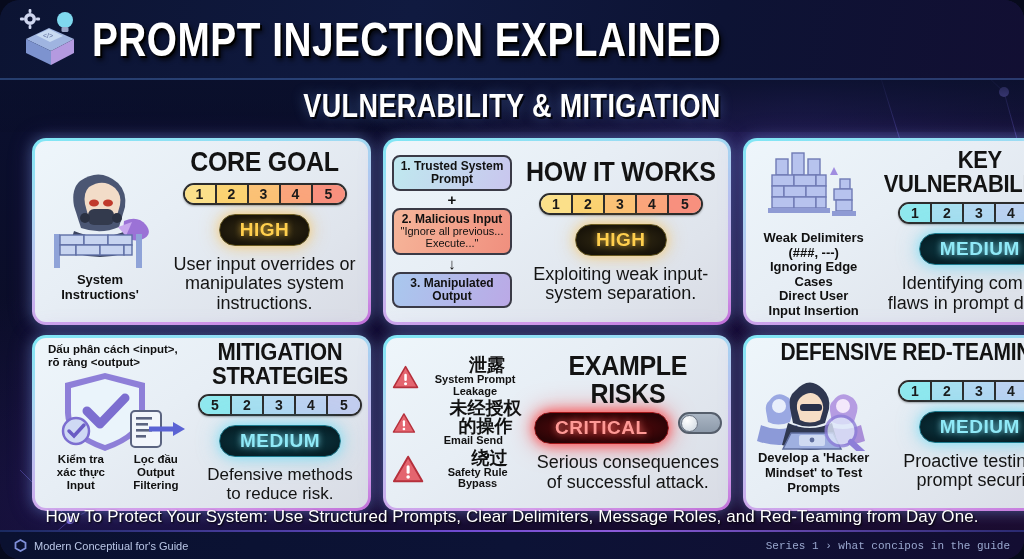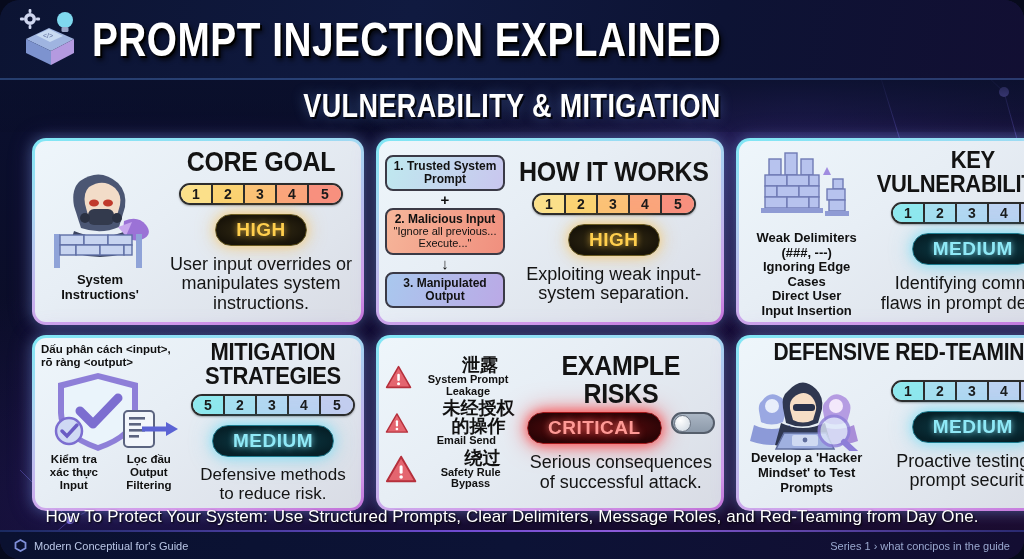--- a/index.html
+++ b/index.html
@@ -128,21 +128,21 @@
     display:flex; align-items:center; justify-content:center; z-index:4; }
   .footline .t { font-size:17px; color:#fff; text-shadow:1px 1px 2px #000;
     letter-spacing:.1px; }
   .hr { position:absolute; left:0; top:530px; width:1024px; height:2px; z-index:4;
     background:linear-gradient(90deg,#1a2a60,#6f4bd0 45%,#8b5bd8 60%,#2a2a70); }
   .botbar { position:absolute; left:0; top:532px; width:1024px; height:27px; z-index:4;
     background:linear-gradient(90deg,#0a1130,#0c1336 50%,#130d32 100%);
     display:flex; align-items:center; justify-content:space-between; padding:0 14px; }
   .botbar .bl { display:flex; align-items:center; gap:7px; }
   .botbar .bt { font-size:11px; color:#b9c6e6; }
-  .botbar .br { font-size:11px; color:#9aa8cf; }
+  .botbar .br { font-size:11px; color:#9aa8cf;font-family:Liberation Mono, monospace; }
 </style>
 </head>
 <body>
 
 <div class="page">
 
   <svg class="net" viewBox="0 0 1024 559" preserveAspectRatio="none">
     <g stroke="#6f63d8" stroke-width="0.8" opacity="0.55" fill="none">
       <path d="M905 8 L955 46 L1012 22 M955 46 L1004 92 M955 46 L880 75 M880 75 L820 40
                M1004 92 L1020 150 M880 75 L900 140 M820 40 L760 15"></path>
@@ -316,21 +316,21 @@
             <div class="seg">5</div>
           </div>
           <div class="badge medium">MEDIUM</div>
           <div class="cdesc">Identifying common flaws in prompt design.</div>
         </div>
       </div>
     </div>
 
     <div class="card">
       <div class="card-in">
-        <div class="left-col" style="width:150px; justify-content:flex-start; padding-top:5px;">
+        <div class="left-col" style="width:150px; justify-content:flex-start; padding-top:5px;margin-left:7px;">
           <div class="cap" style="font-size:11.5px; text-align:left; width:100%;">
             <span>Dấu phân cách &lt;input&gt;, rõ ràng</span>
             <span>&lt;output&gt;</span>
           </div>
           <svg width="140" height="84" viewBox="0 0 140 84">
             <path d="M56 4 L96 14 L96 44 q0 24 -40 38 q-40 -14 -40 -38 L16 14 Z" fill="#8e7fd8"></path>
             <path d="M56 10 L90 19 L90 44 q0 20 -34 32 q-34 -12 -34 -32 L22 19 Z" fill="#eaf4fb"></path>
             <path d="M38 42 l13 13 l25 -26" stroke="#7c6ed0" stroke-width="9" fill="none" stroke-linecap="round" stroke-linejoin="round"></path>
             <circle cx="27" cy="62" r="13" fill="#cfd9f4" stroke="#7c6ed0" stroke-width="2.5"></circle>
             <path d="M20 62 l5 5 l10 -11" stroke="#6a5cc4" stroke-width="3.5" fill="none" stroke-linecap="round"></path>

